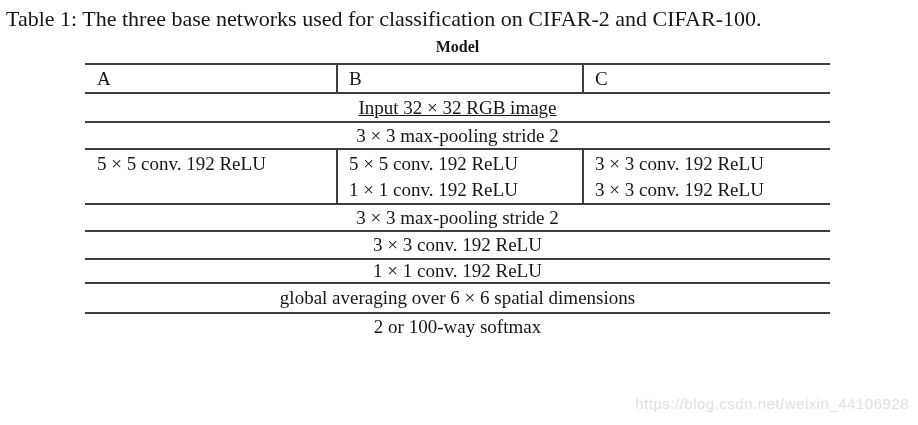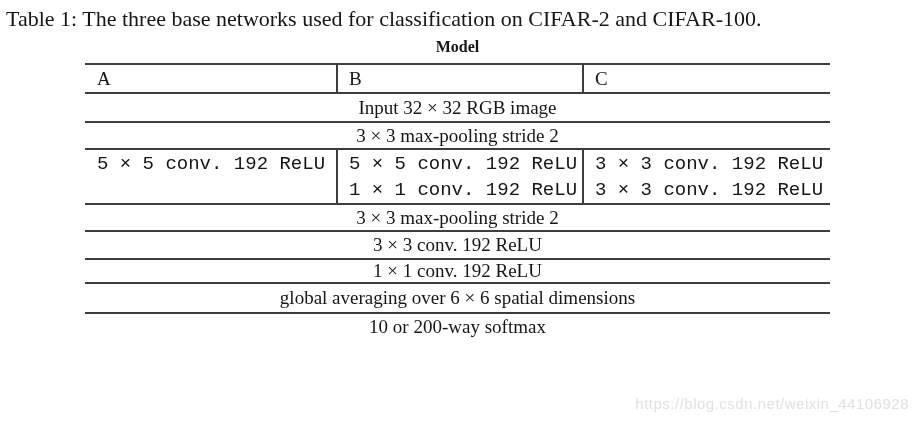--- a/index.html
+++ b/index.html
@@ -31,24 +31,24 @@
     padding:0;
     border-top:2px solid var(--rule);
     color:var(--ink);
   }
   td.cell{padding-left:12px;text-align:left;vertical-align:middle;}
   td.block{vertical-align:top;}
   td.block .ln{line-height:26px;padding-top:0.5px;}
   td.vsep{border-left:2px solid var(--rule);padding-left:11px;}
   td.span{text-align:center;vertical-align:middle;}
   tr.r-header{height:29px;}
-  tr.r-input{height:29px;}
+  tr.r-input{height:29px;text-decoration:underline;}
   tr.r-block1{height:52px;}
   tr.r-pool1{height:27px;}
-  tr.r-block2{height:55px;font-family:Liberation Mono, monospace;}
+  tr.r-block2{height:55px;}
   tr.r-pool2{height:27px;}
   tr.r-t0{height:28px;}
   tr.r-t1{height:24px;}
   tr.r-t2{height:23px;}
   tr.r-t3{height:30px;}
   tr.r-t4{height:26px;}
   .watermark{
     position:absolute;top:395px;right:9px;
     font-family:"Liberation Sans", sans-serif;
     font-size:15px;letter-spacing:0.5px;
@@ -99,18 +99,18 @@
     <tr class="r-t0">
       <td class="span" colspan="3">3 × 3 conv. 192 ReLU</td>
     </tr>
     <tr class="r-t1">
       <td class="span" colspan="3">1 × 1 conv. 192 ReLU</td>
     </tr>
     <tr class="r-t3">
       <td class="span" colspan="3">global averaging over 6 × 6 spatial dimensions</td>
     </tr>
     <tr class="r-t4">
-      <td class="span" colspan="3" style="border-bottom:none;">10 or 200-way softmax</td>
+      <td class="span" colspan="3" style="border-bottom:none;">2 or 100-way softmax</td>
     </tr>
   </tbody>
 </table>
 
 <div class="watermark">https://blog.csdn.net/weixin_44106928</div>
 
 </body></html>

